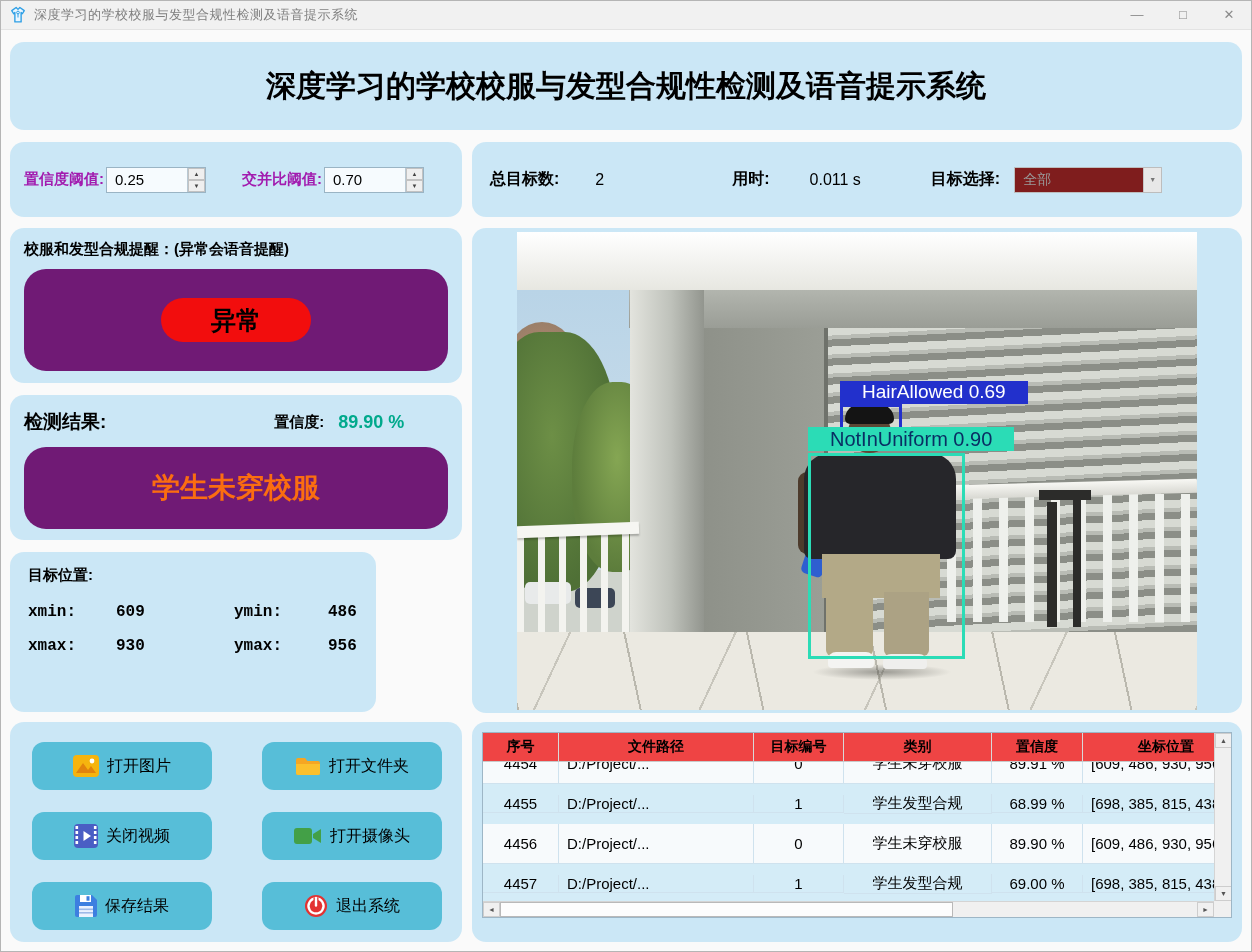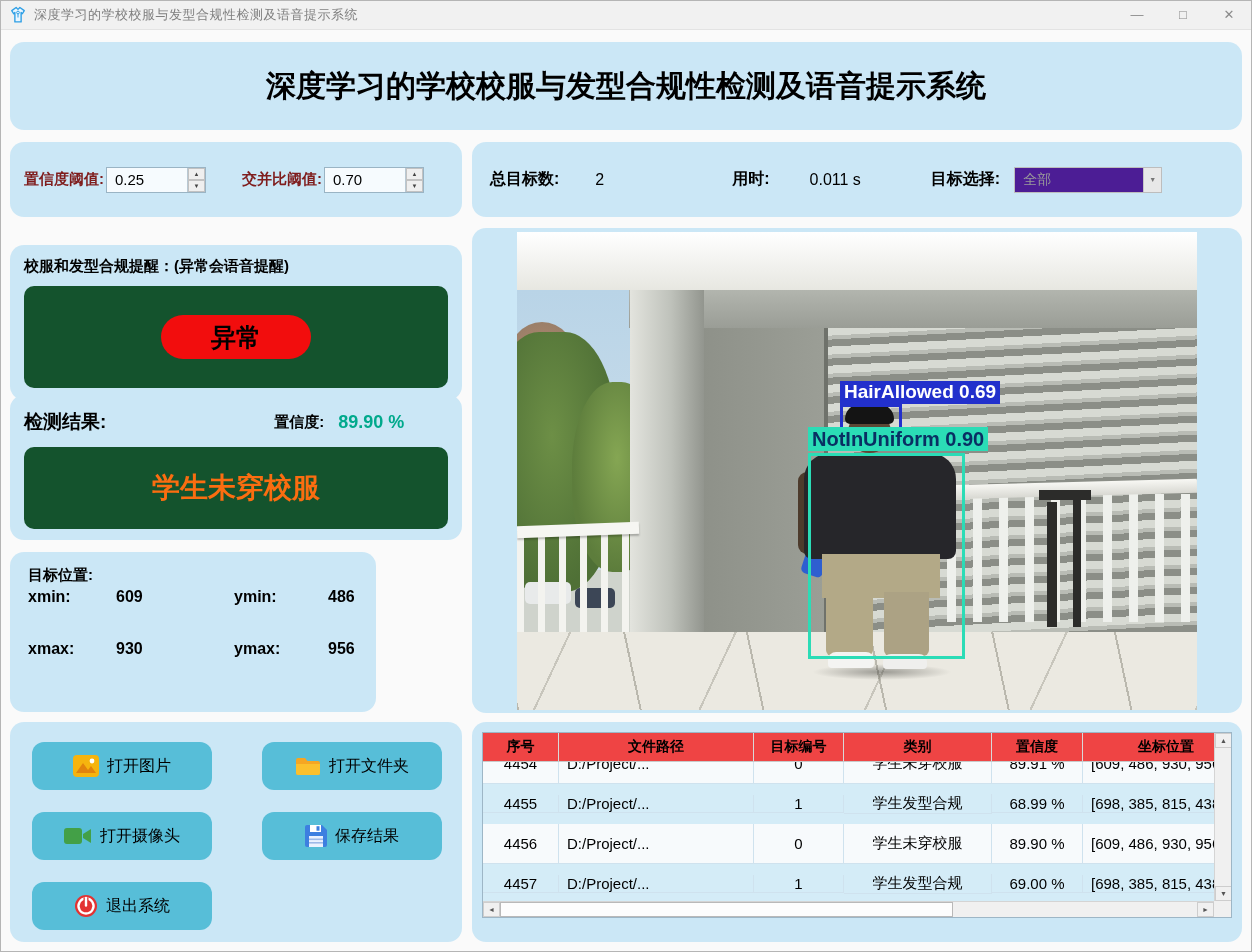--- a/index.html
+++ b/index.html
@@ -12,57 +12,57 @@
   
   .titlebar{position:absolute;left:0;top:0;width:1252px;height:30px;background:#f1f1f1;
     border-bottom:1px solid #e3e3e3;display:flex;align-items:center;box-sizing:border-box;}
   .titlebar .app-icon{width:20px;height:20px;margin:0 6px 0 8px;flex:0 0 auto;}
   .titlebar .title-text{font-size:13px;color:#7f7f7f;letter-spacing:.5px;}
   .winctl{margin-left:auto;display:flex;height:100%;}
   .winctl .wbtn{width:46px;height:100%;display:flex;align-items:center;justify-content:center;
     color:#8a8a8a;font-size:13px;cursor:default;}
   
   .panel{position:absolute;background:#cbe7f6;border-radius:14px;box-sizing:border-box;}
-  .inner-panel{background:#14532d;border-radius:10px;box-sizing:border-box;}
+  .inner-panel{background:#701a75;border-radius:22px;box-sizing:border-box;}
   
   .header-panel{left:10px;top:42px;width:1232px;height:88px;display:flex;align-items:center;justify-content:center;}
   .header-title{font-size:30px;font-weight:bold;color:#000;}
   
   .thresholds-panel{left:10px;top:142px;width:452px;height:75px;display:flex;align-items:center;padding:0 14px;}
-  .fieldlabel{font-size:15px;font-weight:bold;color:#7f1d1d;}
+  .fieldlabel{font-size:15px;font-weight:bold;color:#a21caf;}
   .spinbox{display:flex;align-items:center;background:#f6fbfe;border:1px solid #9ab4c4;height:26px;width:100px;margin-left:2px;box-sizing:border-box;}
   .spinbox .spinvalue{flex:1;font-size:15px;padding-left:8px;color:#000;}
   .spinbtns{width:17px;height:100%;display:flex;flex-direction:column;border-left:1px solid #b9c9d4;}
   .spinbtns .sb{flex:1;display:flex;align-items:center;justify-content:center;font-size:6px;color:#444;
     background:#efefef;border:1px solid #c2c2c2;box-sizing:border-box;}
   
   .stats-panel{left:472px;top:142px;width:770px;height:75px;display:flex;align-items:center;padding:0 18px;}
   .stats-panel .stat-label{font-size:16px;font-weight:bold;color:#000;}
   .stats-panel .stat-value{font-size:16px;color:#000;}
-  .combo{width:148px;height:26px;background:#4c1d95;border:1px solid #bdbdbd;display:flex;align-items:center;box-sizing:border-box;margin-left:14px;}
+  .combo{width:148px;height:26px;background:#7f1d1d;border:1px solid #bdbdbd;display:flex;align-items:center;box-sizing:border-box;margin-left:14px;}
   .combo .combo-value{flex:1;font-size:14px;color:#9a9a9a;padding-left:8px;}
   .combo .combo-arrow{width:17px;height:100%;border-left:1px solid #c6c6c6;background:#e8e8e8;display:flex;align-items:center;justify-content:center;font-size:7px;color:#777;}
   
-  .alert-panel{left:10px;top:228px;width:452px;height:155px;padding:12px 14px;margin-top:17px;}
+  .alert-panel{left:10px;top:228px;width:452px;height:155px;padding:12px 14px;}
   .alert-heading{font-size:15px;font-weight:bold;color:#000;}
   .alert-inner{margin-top:10px;height:102px;display:flex;align-items:center;justify-content:center;}
   .status-pill{min-width:150px;height:44px;border-radius:22px;background:#f20d0d;display:flex;align-items:center;justify-content:center;
     font-size:25px;font-weight:bold;color:#000;}
   
   .result-panel{left:10px;top:395px;width:452px;height:145px;padding:14px 14px;}
   .result-row{display:flex;align-items:center;}
   .result-label{font-size:19px;font-weight:bold;color:#000;}
   .conf-label{font-size:15px;font-weight:bold;color:#000;margin-left:168px;}
   .conf-value{font-size:18px;font-weight:bold;color:#00a98c;margin-left:14px;}
   .result-inner{margin-top:12px;height:82px;display:flex;align-items:center;justify-content:center;}
   .result-text{font-size:28px;font-weight:bold;color:#fb6d10;}
   
   .position-panel{left:10px;top:552px;width:366px;height:160px;padding:14px 18px;}
   .pos-title{font-size:15px;font-weight:bold;color:#000;}
-  .pos-grid{margin-top:3px;display:grid;grid-template-columns:88px 118px 94px 80px;row-gap:34px;}
+  .pos-grid{margin-top:18px;display:grid;grid-template-columns:88px 118px 94px 80px;row-gap:16px;font-family:Liberation Mono, monospace;}
   .pos-label,.pos-value{font-size:16px;font-weight:bold;color:#000;}
   
   .buttons-panel{left:10px;top:722px;width:452px;height:220px;padding:20px 22px;display:grid;
     grid-template-columns:180px 180px;grid-auto-rows:48px;column-gap:50px;row-gap:22px;}
   .tealbtn{background:#57bed8;border:none;border-radius:12px;display:flex;align-items:center;justify-content:center;
     gap:8px;font-size:16px;color:#000;font-family:inherit;cursor:pointer;}
   .tealbtn svg{flex:0 0 auto;}
   
   .image-panel{left:472px;top:228px;width:770px;height:485px;}
   .photo{position:absolute;left:45px;top:4px;width:680px;height:478px;overflow:hidden;background:#cfd3cc;}
@@ -99,21 +99,21 @@
   .ph-arm-r{left:420px;top:240px;width:17px;height:86px;background:#4d3b2c;border-radius:9px;}
   .ph-blue-item{left:288px;top:308px;width:22px;height:36px;background:#2e5fd0;border-radius:5px;transform:rotate(18deg);}
   .ph-head{left:331px;top:179px;width:43px;height:42px;background:#5c4735;border-radius:50%;}
   .ph-cap{left:328px;top:172px;width:49px;height:20px;background:#141414;border-radius:24px 24px 8px 8px;}
   .ph-shirt{left:287px;top:221px;width:152px;height:106px;background:#26262a;border-radius:26px 26px 8px 8px;}
   .ph-pants{left:305px;top:322px;width:118px;height:44px;background:#b3a987;}
   .ph-leg-l{left:309px;top:360px;width:47px;height:64px;background:#b3a987;border-radius:0 0 6px 6px;}
   .ph-leg-r{left:367px;top:360px;width:45px;height:64px;background:#aca284;border-radius:0 0 6px 6px;}
   .ph-shoe-l{left:311px;top:420px;width:46px;height:16px;background:#f4f4f2;border-radius:8px 8px 4px 4px;}
   .ph-shoe-r{left:366px;top:422px;width:44px;height:15px;background:#efefed;border-radius:8px 8px 4px 4px;}
-  .det-label{font-weight:bold;line-height:1.1;padding:1px 4px;white-space:nowrap;z-index:10;}
+  .det-label{font-weight:normal;line-height:1.1;padding:1px 22px;white-space:nowrap;z-index:10;}
   .det-label-hair{left:323px;top:149px;font-size:19px;color:#fff;background:#2230cc;}
   .det-box-hair{left:323px;top:172px;width:62px;height:33px;border:3px solid #2230cc;box-sizing:border-box;z-index:10;}
   .det-label-uniform{left:291px;top:195px;font-size:20px;color:#092f63;background:#2bdcb6;}
   .det-box-uniform{left:291px;top:221px;width:157px;height:206px;border:3px solid #2bdcb6;box-sizing:border-box;z-index:9;}
   
   .table-panel{left:472px;top:722px;width:770px;height:220px;padding:10px;}
   .table-wrap{position:relative;width:750px;height:186px;background:#fff;border:1px solid #9db6c6;box-sizing:border-box;overflow:hidden;}
   .thead{display:flex;height:28px;background:#fff;border-bottom:1px solid #c9c9c9;position:relative;z-index:5;}
   .th{font-size:14px;font-weight:bold;color:#000;display:flex;align-items:center;justify-content:center;
     border-right:1px solid #d9d9d9;box-sizing:border-box;background:#ef4444;}
@@ -230,20 +230,35 @@
       <path d="M3 18 L10 8 L15 15 L18 11 L23 18 Z" fill="#e2830c"></path>
     </svg>
     <span>打开图片</span>
   </button>
   <button class="tealbtn">
     <svg width="26" height="21" viewBox="0 0 26 21">
       <path d="M1 4 a2 2 0 0 1 2-2 h7 l2.5 3 H23 a2 2 0 0 1 2 2 v10 a2 2 0 0 1-2 2 H3 a2 2 0 0 1-2-2 Z" fill="#f5a623"></path>
       <path d="M1 8 H25 V17 a2 2 0 0 1-2 2 H3 a2 2 0 0 1-2-2 Z" fill="#fbc02d"></path>
     </svg>
     <span>打开文件夹</span>
+  </button>
+  <button class="tealbtn">
+    <svg width="24" height="24" viewBox="0 0 24 24">
+      <rect x="0" y="0" width="24" height="24" rx="4" fill="#4a5ec4"></rect>
+      <rect x="1.5" y="2" width="2.6" height="3" fill="#fff"></rect>
+        <rect x="1.5" y="7" width="2.6" height="3" fill="#fff"></rect>
+      <rect x="1.5" y="12" width="2.6" height="3" fill="#fff"></rect>
+        <rect x="1.5" y="17" width="2.6" height="3" fill="#fff"></rect>
+      <rect x="19.9" y="2" width="2.6" height="3" fill="#fff"></rect>
+        <rect x="19.9" y="7" width="2.6" height="3" fill="#fff"></rect>
+      <rect x="19.9" y="12" width="2.6" height="3" fill="#fff"></rect>
+        <rect x="19.9" y="17" width="2.6" height="3" fill="#fff"></rect>
+      <path d="M9.5 7 L17 12 L9.5 17 Z" fill="#fff"></path>
+    </svg>
+    <span>关闭视频</span>
   </button>
   <button class="tealbtn">
     <svg width="28" height="20" viewBox="0 0 28 20">
       <rect x="0" y="2" width="18" height="16" rx="3" fill="#43a047"></rect>
       <path d="M19 8 L27 3 V17 L19 12 Z" fill="#43a047"></path>
     </svg>
     <span>打开摄像头</span>
   </button>
   <button class="tealbtn">
     <svg width="22" height="22" viewBox="0 0 22 22">

